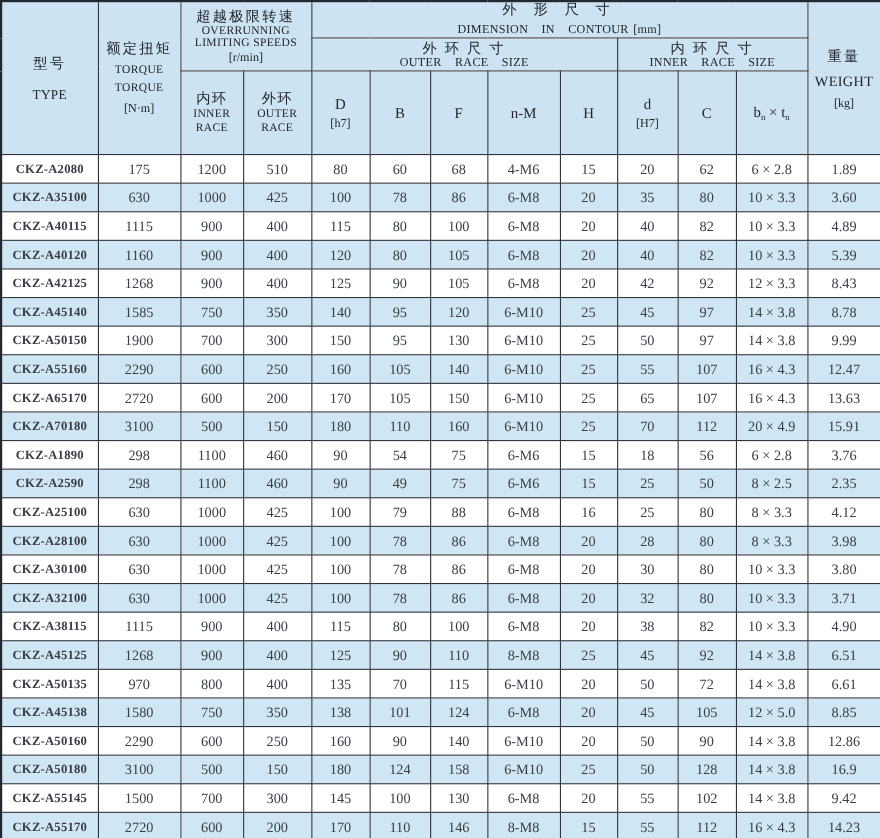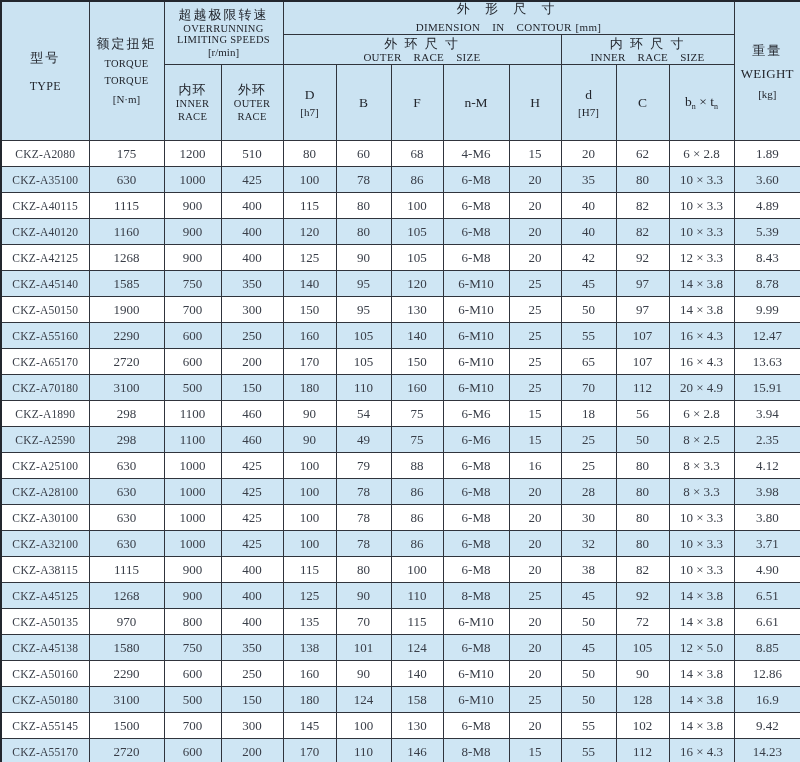--- a/index.html
+++ b/index.html
@@ -37,20 +37,21 @@
     background: #ffffff;
     color: #383d47;
     font-size: 13px;
   }
   tbody tr.alt td {
     background: #cfe6f4;
   }
   tbody td.model {
     font-size: 11.5px;
     letter-spacing: 0.2px;
+    font-weight: bold;
   }
   tr.hr1 { height: 32px; }
   tr.hr2 { height: 30px; }
   tr.hr3 { height: 76px; }
   tbody tr { height: 26px; }
 
   .zh {
     font-size: 13px;
     letter-spacing: 2px;
   }
@@ -362,21 +363,21 @@
           <td>1100</td>
           <td>460</td>
           <td>90</td>
           <td>54</td>
           <td>75</td>
           <td>6-M6</td>
           <td>15</td>
           <td>18</td>
           <td>56</td>
           <td>6 × 2.8</td>
-          <td>3.94</td>
+          <td>3.76</td>
         </tr>
         <tr class="alt">
           <td class="model">CKZ-A2590</td>
           <td>298</td>
           <td>1100</td>
           <td>460</td>
           <td>90</td>
           <td>49</td>
           <td>75</td>
           <td>6-M6</td>

